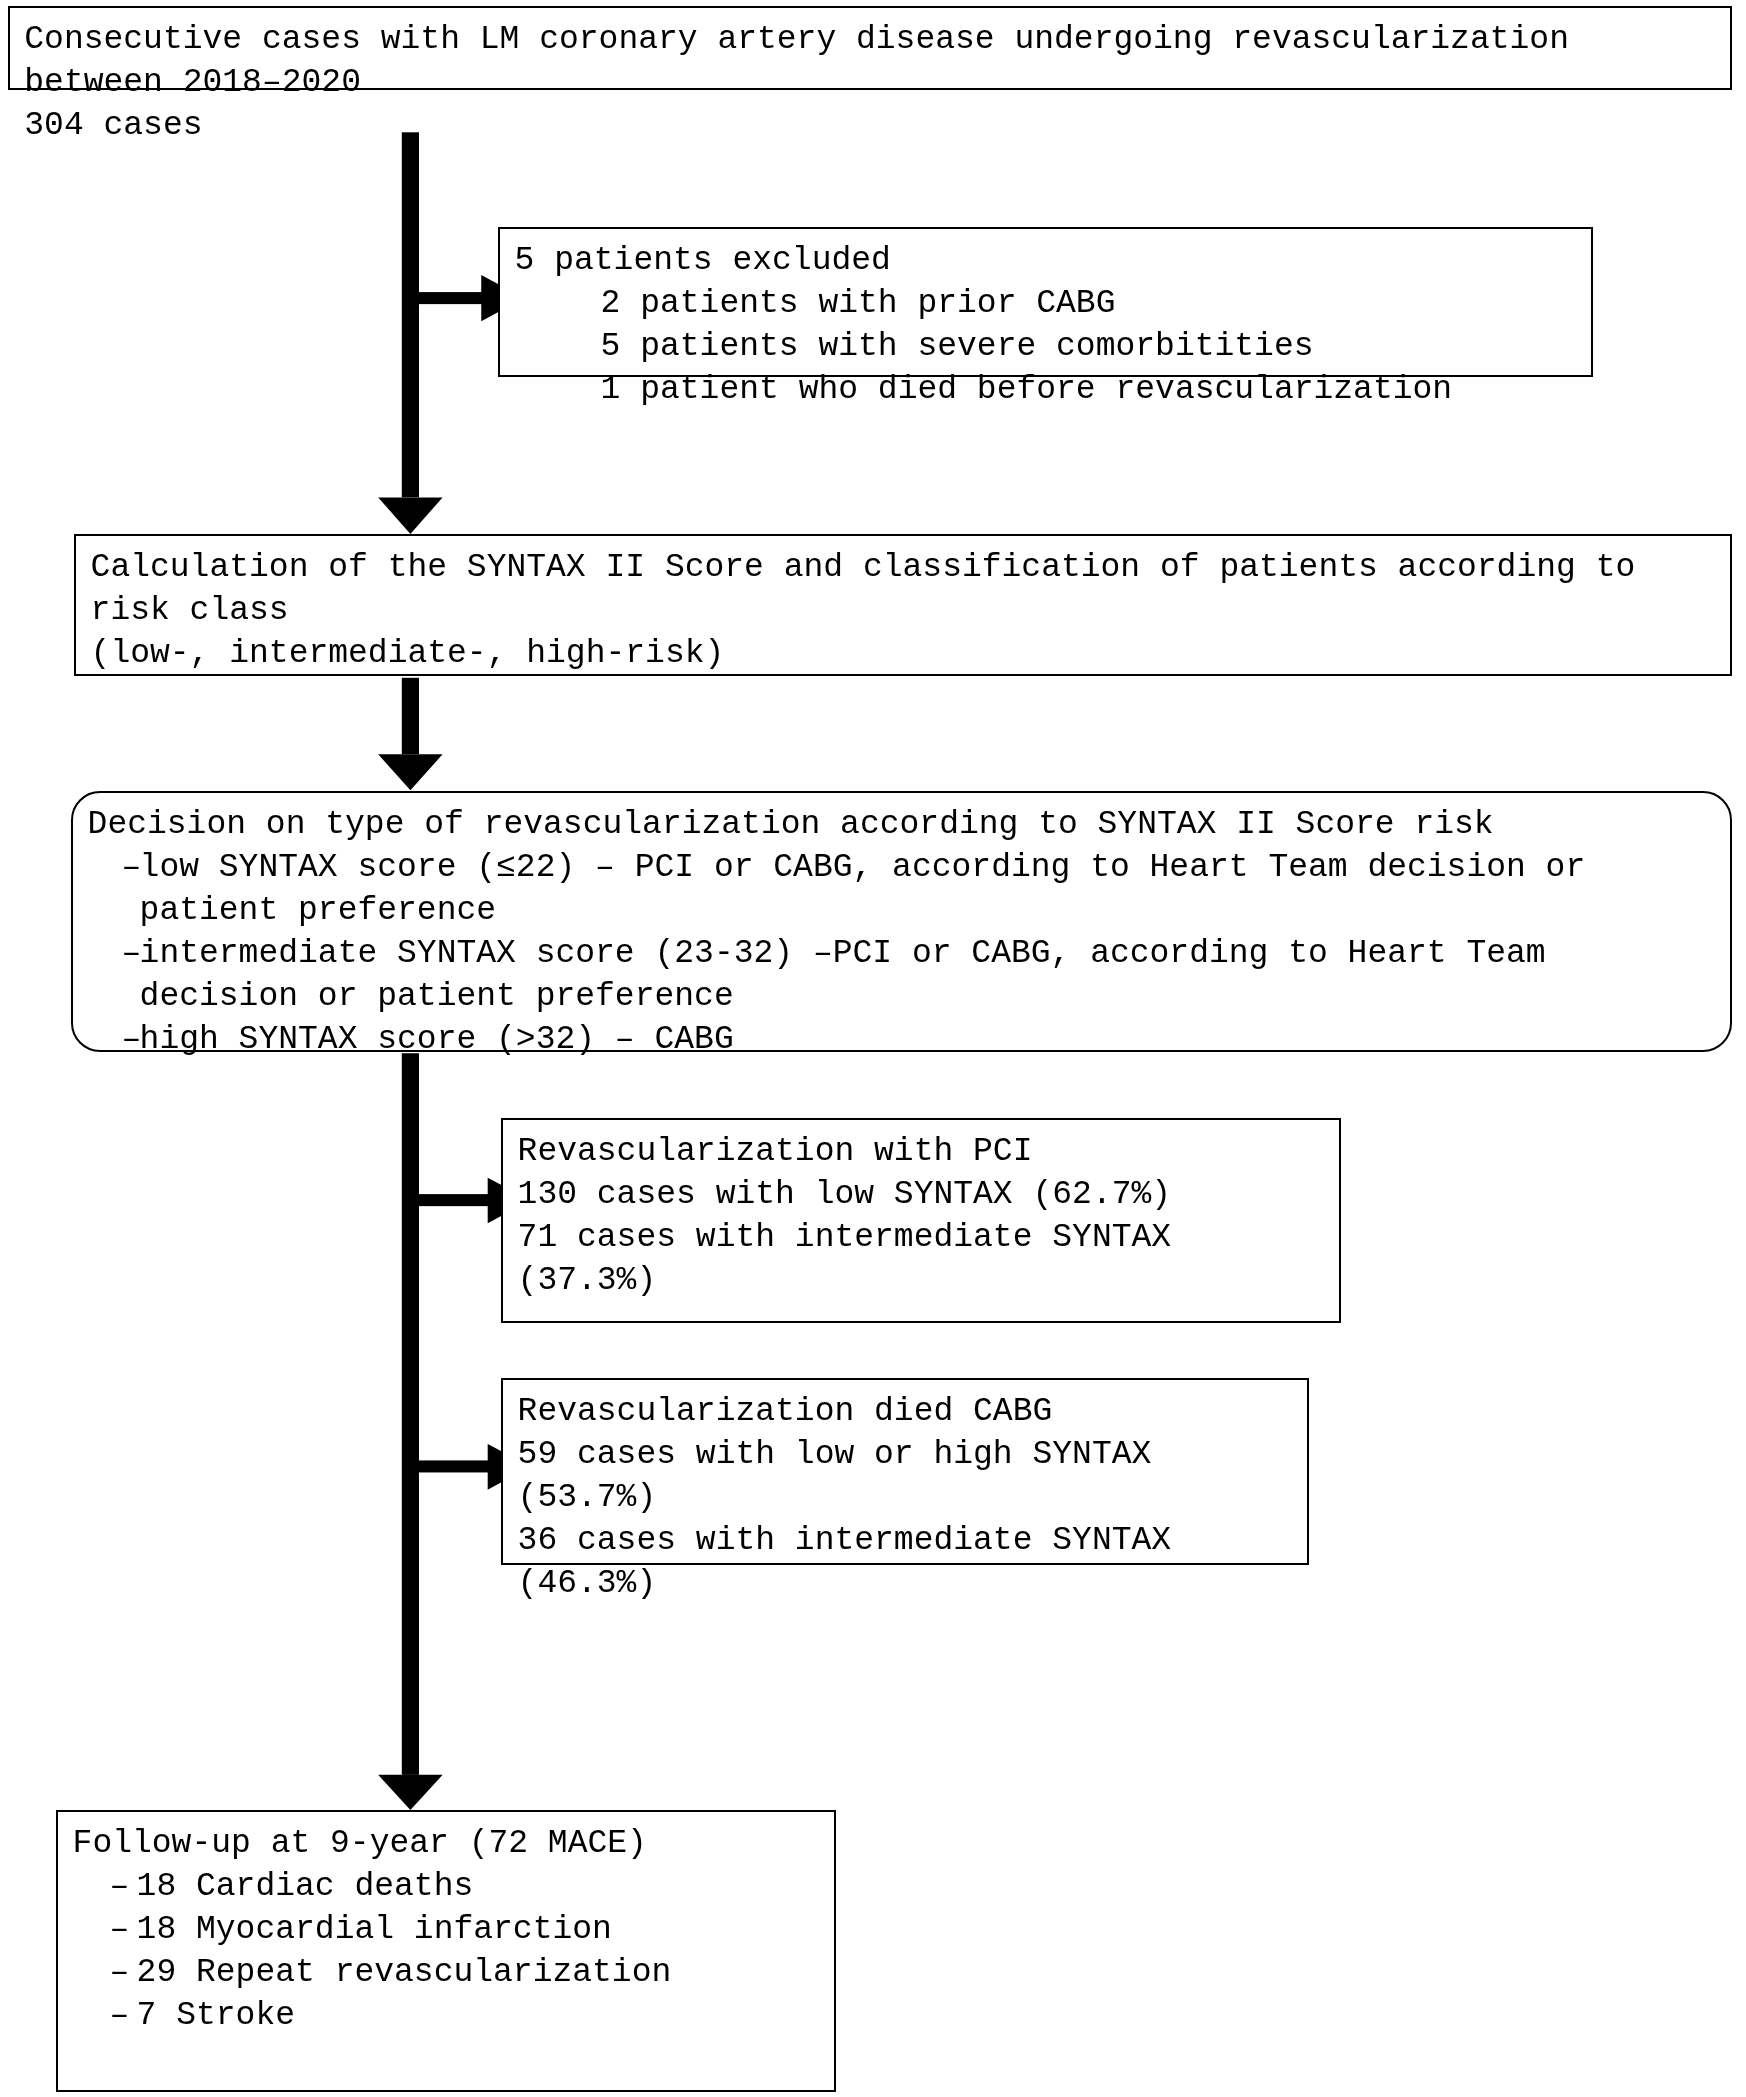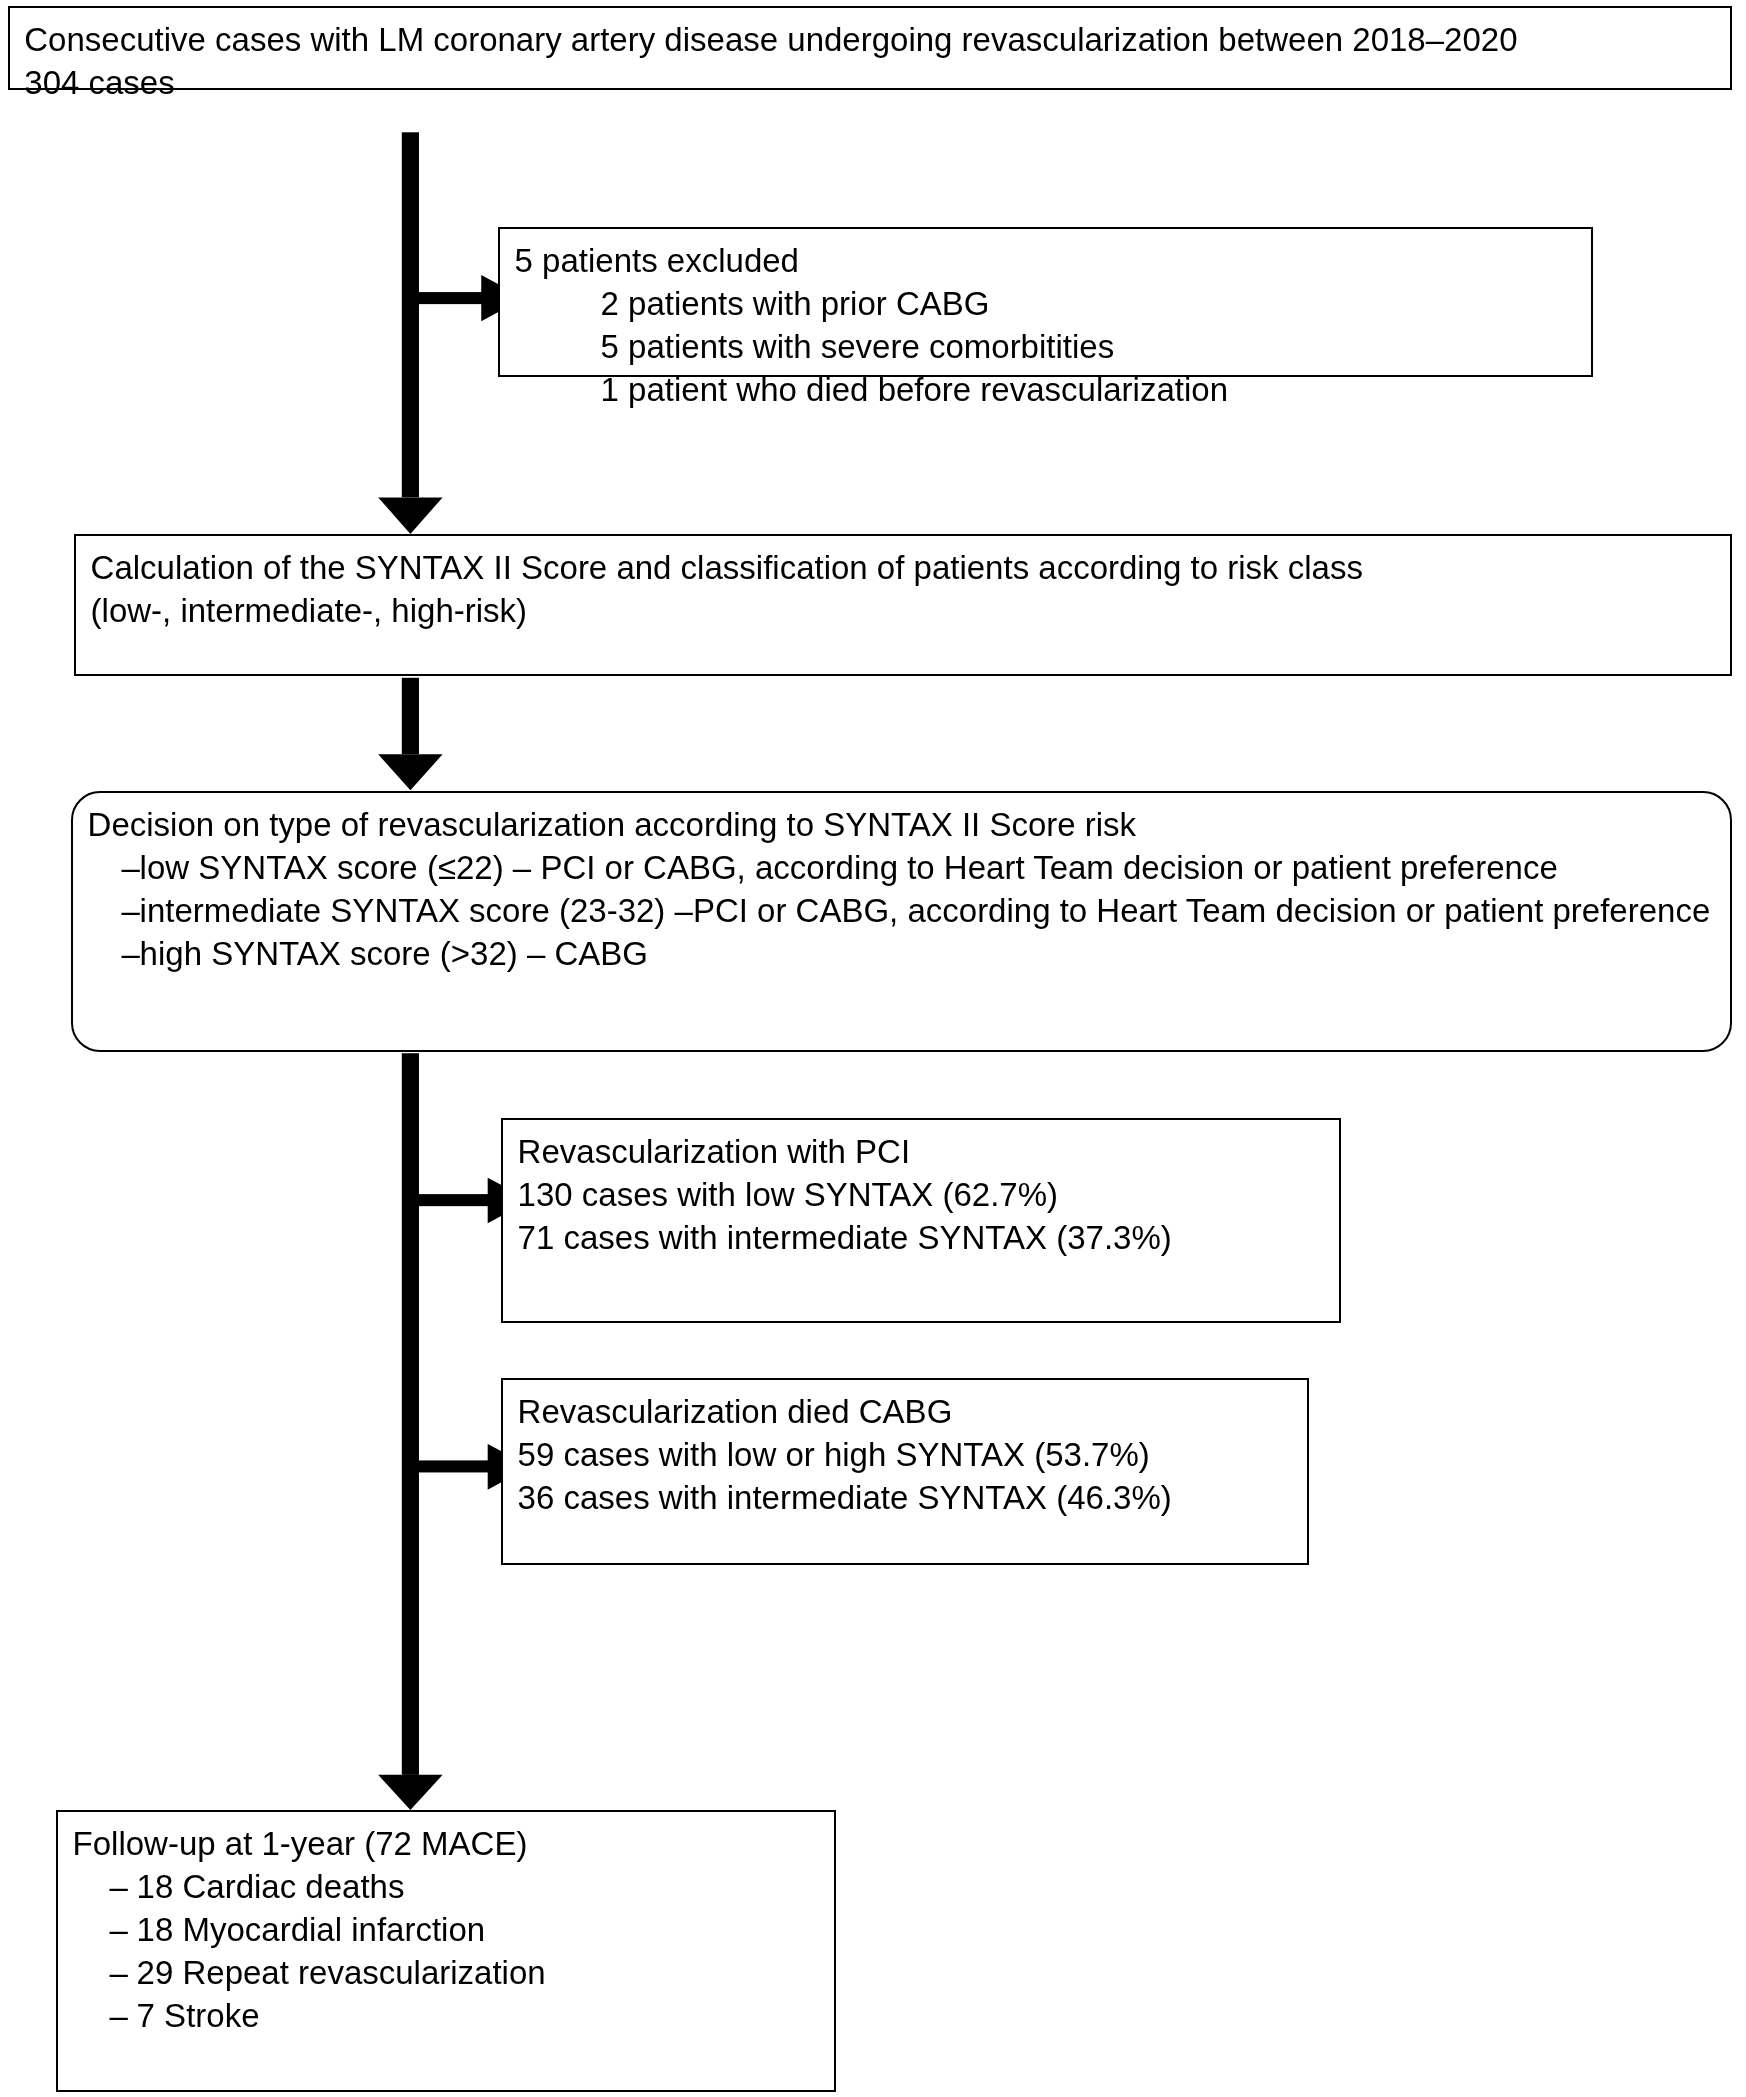--- a/index.html
+++ b/index.html
@@ -5,21 +5,21 @@
   html, body {
     margin: 0;
     padding: 0;
     background: #ffffff;
   }
   #page {
     position: relative;
     width: 1746px;
     height: 2097px;
     background: #ffffff;
-    font-family: Liberation Sans, sans-serif;
+    font-family: Liberation Mono, monospace;
     color: #000000;
     overflow: hidden;
   }
   #connectors {
     position: absolute;
     left: 0;
     top: 0;
     width: 1746px;
     height: 2097px;
     pointer-events: none;
@@ -142,21 +142,21 @@
     <p>71 cases with intermediate SYNTAX (37.3%)</p>
   </div>
 
   <div class="node" id="node-cabg">
     <p>Revascularization died CABG</p>
     <p>59 cases with low or high SYNTAX (53.7%)</p>
     <p>36 cases with intermediate SYNTAX (46.3%)</p>
   </div>
 
   <div class="node" id="node-followup">
-    <p>Follow-up at 1-year (72 MACE)</p>
+    <p>Follow-up at 9-year (72 MACE)</p>
     <div class="bul-row tight">
       <span class="bul-dash">–</span>
       <span class="bul-text">18 Cardiac deaths</span>
     </div>
     <div class="bul-row tight">
       <span class="bul-dash">–</span>
       <span class="bul-text">18 Myocardial infarction</span>
     </div>
     <div class="bul-row tight">
       <span class="bul-dash">–</span>

